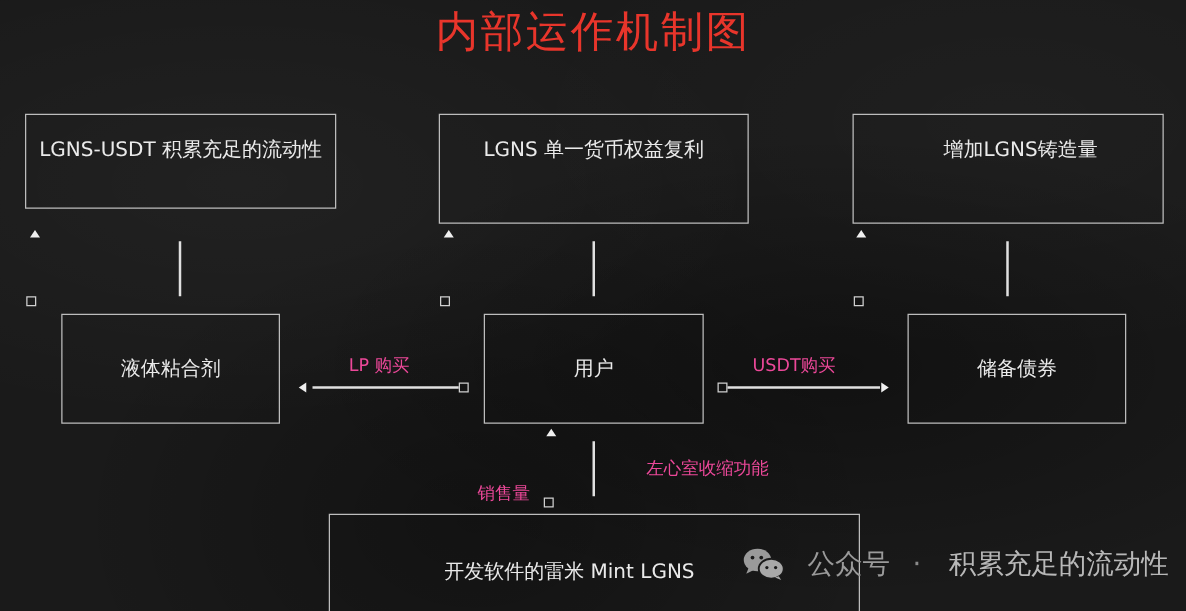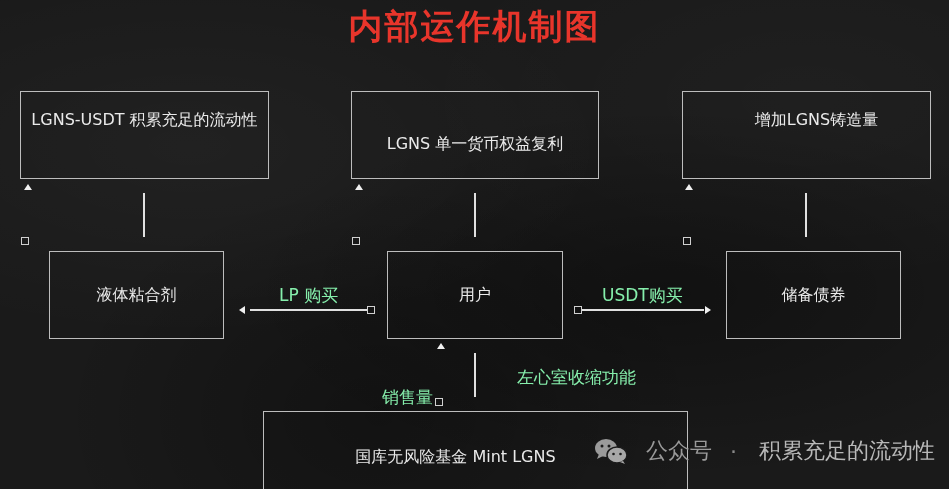--- a/index.html
+++ b/index.html
@@ -9,21 +9,21 @@
     background-image:
       radial-gradient(ellipse at 20% 30%, rgba(255,255,255,0.03) 0%, transparent 40%),
       radial-gradient(ellipse at 70% 60%, rgba(0,0,0,0.35) 0%, transparent 45%),
       radial-gradient(ellipse at 85% 20%, rgba(255,255,255,0.025) 0%, transparent 35%),
       radial-gradient(ellipse at 40% 85%, rgba(0,0,0,0.3) 0%, transparent 40%);
     font-family: "DejaVu Sans", "Liberation Sans", sans-serif;
     color: #e6e6e6;
   }
   .title {
     position: absolute; left: 0; right: 0; top: 2px; text-align: center;
-    color: #e8352b; font-size: 34px; letter-spacing: 2px; line-height: 48px; font-weight: bold;
+    color: #e8352b; font-size: 34px; letter-spacing: 2px; line-height: 48px;
   }
   .box {
     position: absolute; border: 1.5px solid #bdbdbd; box-sizing: border-box;
     display: flex; justify-content: center; font-size: 16px; color: #eaeaea;
   }
   .box.top { align-items: flex-start; padding-top: 18px; }
   .box.mid { align-items: center; }
   .vline { position: absolute; width: 2px; background: #e0e0e0; }
   .hline { position: absolute; height: 2px; background: #e0e0e0; }
   .tri-up {
@@ -38,37 +38,37 @@
   }
   .tri-right {
     position: absolute; width: 0; height: 0;
     border-top: 4px solid transparent; border-bottom: 4px solid transparent;
     border-left: 6px solid #f0f0f0;
   }
   .sq {
     position: absolute; width: 8px; height: 8px; border: 1.5px solid #d0d0d0;
     box-sizing: border-box; background: transparent;
   }
-  .label { position: absolute; font-size: 17px; color: #86efac; white-space: nowrap; }
+  .label { position: absolute; font-size: 14px; color: #ec4899; white-space: nowrap; }
   .watermark {
     position: absolute; left: 594px; top: 436px; display: flex; align-items: center;
     font-size: 22px; color: #9a9a9a; white-space: nowrap; gap: 12px;
   }
   .watermark .name { color: #b8b8b8; margin-left: 4px; }
   .watermark .sep { margin: 0 6px; color: #8a8a8a; }
 </style>
 </head>
 <body>
 
 <div class="title">内部运作机制图</div>
 
-<div class="box top" style="left:20px; top:91px; width:249px; height:88px;">
+<div class="box top" style="left:20px; top:91px; width:249px; height:76px;">
   <span>LGNS-USDT 积累充足的流动性</span>
 </div>
-<div class="box top" style="left:351px; top:91px; width:248px; height:88px;align-items:center;">
+<div class="box top" style="left:351px; top:91px; width:248px; height:88px;">
   <span>LGNS 单一货币权益复利</span>
 </div>
 <div class="box top" style="left:682px; top:91px; width:249px; height:88px;padding-left:20px;">
   <span>增加LGNS铸造量</span>
 </div>
 
 <div class="tri-up" style="left:24px; top:184px;"></div>
 <div class="vline" style="left:143px; top:193px; height:44px;"></div>
 <div class="sq" style="left:21px; top:237px;"></div>
 
@@ -100,21 +100,21 @@
 <div class="hline" style="left:582px; top:309px; width:122px;"></div>
 <div class="tri-right" style="left:705px; top:306px;"></div>
 
 <div class="tri-up" style="left:437px; top:343px;"></div>
 <div class="label" style="left:382px; top:386px;">销售量</div>
 <div class="vline" style="left:474px; top:353px; height:44px;"></div>
 <div class="label" style="left:517px; top:366px;">左心室收缩功能</div>
 <div class="sq" style="left:435px; top:398px;"></div>
 
 <div class="box" style="left:263px; top:411px; width:425px; height:90px; align-items:flex-start; padding-top:35px;">
-  <span style="margin-right:40px;">国库无风险基金 Mint LGNS</span>
+  <span style="margin-right:40px;">开发软件的雷米 Mint LGNS</span>
 </div>
 
 <div class="watermark">
   <svg width="34" height="28" viewBox="0 0 34 28">
     <ellipse cx="12" cy="11" rx="11" ry="9" fill="#9a9a9a"></ellipse>
     <path d="M5 17 L3 22 L9 19 Z" fill="#9a9a9a"></path>
     <ellipse cx="23" cy="18" rx="10" ry="8" fill="#a8a8a8" stroke="#1a1a1a" stroke-width="1.5"></ellipse>
     <path d="M29 24 L31 27 L26 25 Z" fill="#a8a8a8"></path>
     <circle cx="8" cy="9" r="1.5" fill="#1a1a1a"></circle>
     <circle cx="15" cy="9" r="1.5" fill="#1a1a1a"></circle>

